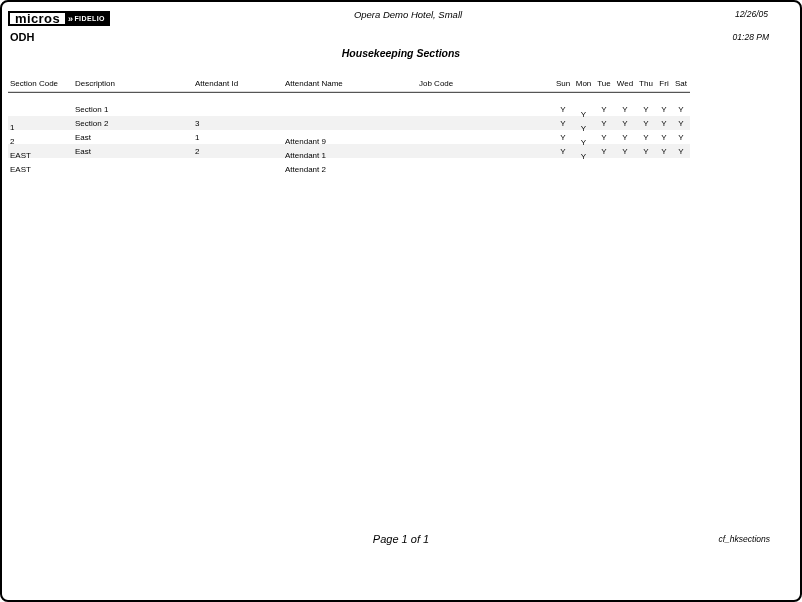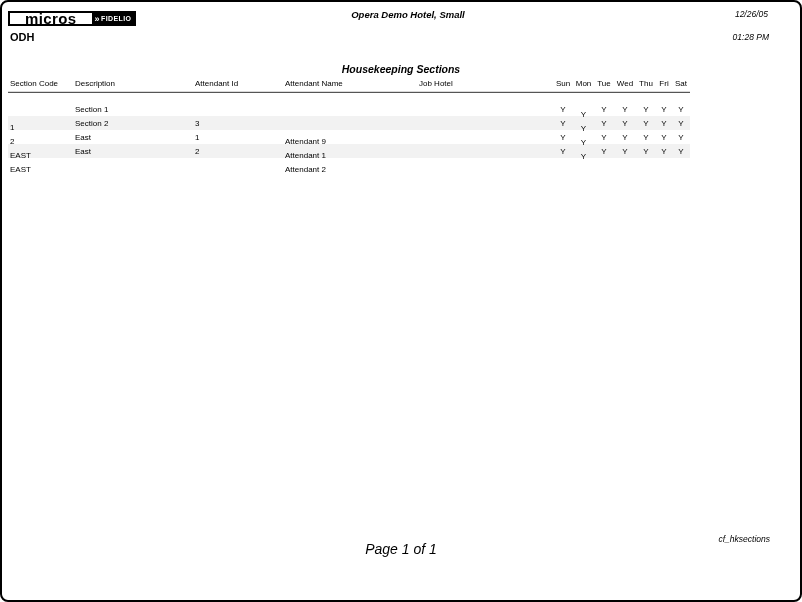--- a/index.html
+++ b/index.html
@@ -11,56 +11,56 @@
     border-radius: 8px;
     background: #fff;
     color: #000;
     font-family: "Liberation Sans", sans-serif;
     overflow: hidden;
   }
 
   
   .logo { position: absolute; left: 6px; top: 9px; display: flex; align-items: stretch; height: 15px; }
   .micros-box {
-    border: 2px solid #000; font-weight: bold; font-size: 15px;
-    padding: 0 15px; display: flex; align-items: center; letter-spacing: .4px;
+    border: 2px solid #000; font-weight: bold; font-size: 13px;
+    padding: 0 5px; display: flex; align-items: center; letter-spacing: .4px;
     background: #fff;
   }
   .fidelio-box {
     background: #000; color: #fff; font-weight: bold; font-size: 7px;
     padding: 0 5px 0 1px; display: flex; align-items: center; letter-spacing: .4px;
   }
   .logo-arrow { font-size: 9px; margin-right: 1px; font-weight: bold; }
   .odh { position: absolute; left: 8px; top: 29px; font-weight: bold; font-size: 11px; }
 
   
-  .hotel-name { position: absolute; left: 14px; right: 0; top: 7px; text-align: center; font-style: italic; font-size: 9.5px; font-weight: bold; }
+  .hotel-name { position: absolute; left: 14px; right: 0; top: 7px; text-align: center; font-style: italic; font-size: 9.5px; }
   .date  { position: absolute; right: 32px; top: 7px;  font-style: italic; font-size: 8.5px; }
   .time  { position: absolute; right: 31px; top: 30px; font-style: italic; font-size: 8.5px; }
-  .report-title { position: absolute; left: 0; right: 0; top: 45px; text-align: center; font-style: italic; font-weight: bold; font-size: 10.5px; margin-top: 16px; }
+  .report-title { position: absolute; left: 0; right: 0; top: 45px; text-align: center; font-style: italic; font-weight: bold; font-size: 10.5px; }
 
   
   .report-table { position: absolute; left: 6px; top: 70px; width: 682px; font-size: 8px; }
   .thead { display: flex; height: 16px; align-items: flex-end; padding-bottom: 3px; }
   .header-rule { height: 1px; background: #555; border-top: 1px solid #d9d9d9; }
   .tspacer { height: 9px; }
   .trow { display: flex; height: 14px; align-items: center; }
   .trow.shaded { background: #f2f2f2; }
   .cell { box-sizing: border-box; padding-left: 2px; overflow: hidden; white-space: nowrap; }
   .c1 { width: 65px; margin-top: 36px; }
   .c2 { width: 120px; }
   .c3 { width: 90px; }
   .c4 { width: 134px; margin-top: 36px; }
   .c5 { width: 136px; }
   .day { box-sizing: border-box; text-align: center; padding-left: 0; }
   .d0 { width: 20px; } .d1 { width: 21px; margin-top: 10px; } .d2 { width: 20px; text-align: center; }
   .d3 { width: 22px; } .d4 { width: 20px; } .d5 { width: 16px; } .d6 { width: 18px; }
 
   
-  .page-info  { position: absolute; left: 0; right: 0; top: 531px; text-align: center; font-style: italic; font-size: 14px; margin-top: 8px; }
+  .page-info  { position: absolute; left: 0; right: 0; top: 531px; text-align: center; font-style: italic; font-size: 11px; }
   .report-code { position: absolute; right: 30px; top: 532px; font-style: italic; font-size: 8.5px; }
 </style>
 </head>
 <body>
 
 <div class="page">
 
   <div class="logo">
     <span class="micros-box">micros</span>
     <span class="fidelio-box">
@@ -74,21 +74,21 @@
   <div class="date">12/26/05</div>
   <div class="time">01:28 PM</div>
   <div class="report-title">Housekeeping Sections</div>
 
   <div class="report-table">
     <div class="thead">
       <span class="cell c1">Section Code</span>
       <span class="cell c2">Description</span>
       <span class="cell c3">Attendant Id</span>
       <span class="cell c4">Attendant Name</span>
-      <span class="cell c5">Job Hotel</span>
+      <span class="cell c5">Job Code</span>
       <span class="cell day d0">Sun</span>
       <span class="cell day d1">Mon</span>
       <span class="cell day d2">Tue</span>
       <span class="cell day d3">Wed</span>
       <span class="cell day d4">Thu</span>
       <span class="cell day d5">Fri</span>
       <span class="cell day d6">Sat</span>
     </div>
     <div class="header-rule"></div>
     <div class="tspacer"></div>

